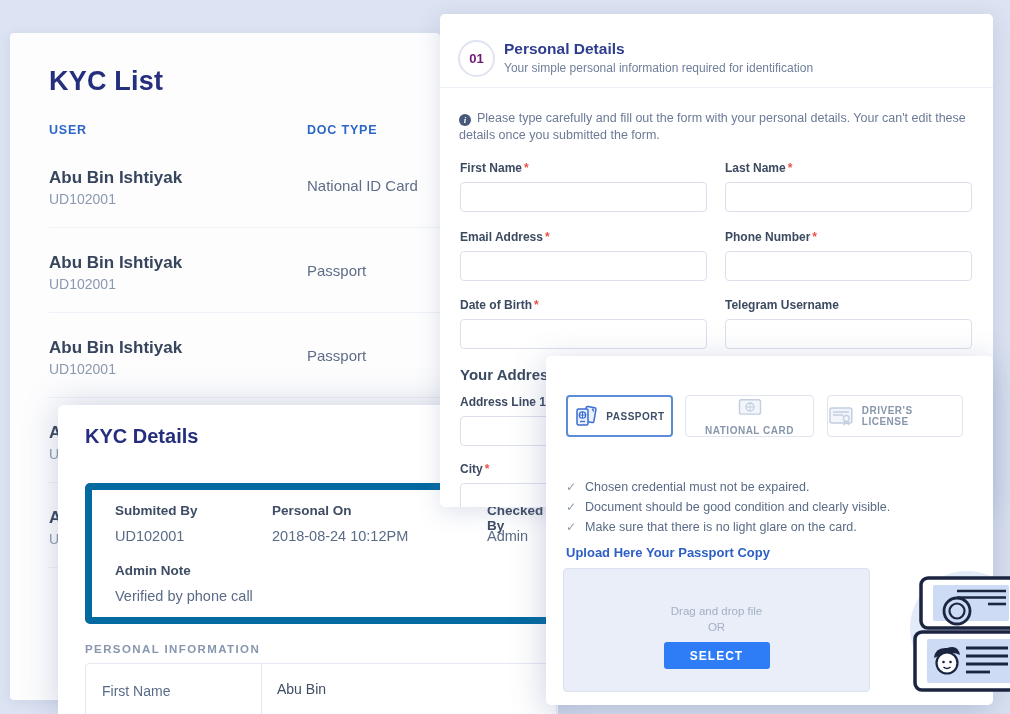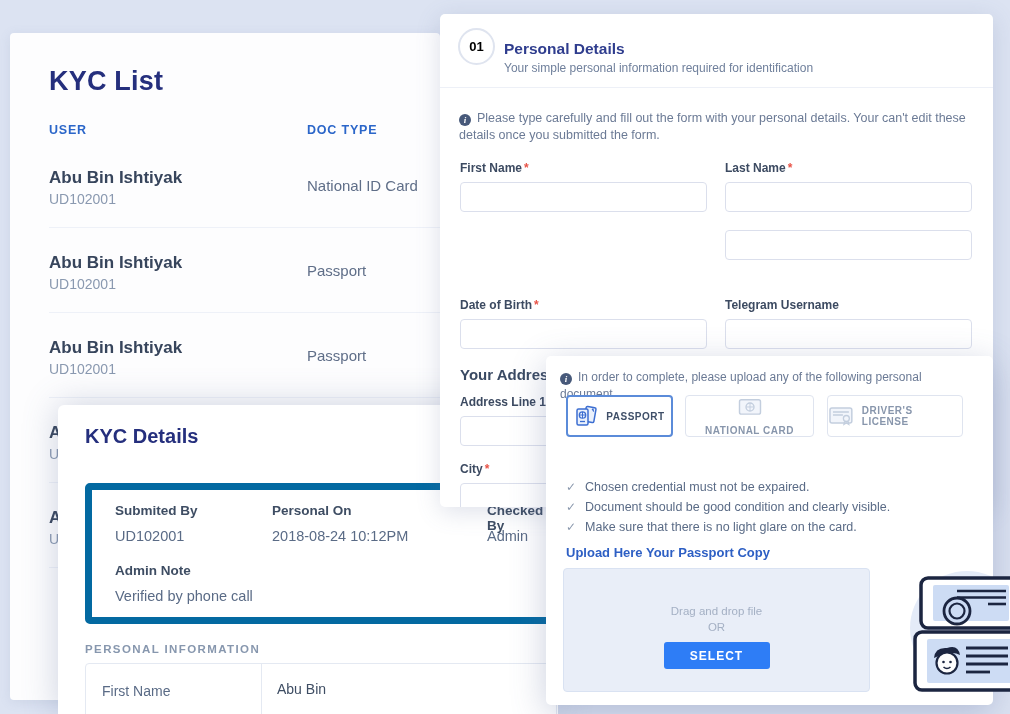--- a/index.html
+++ b/index.html
@@ -17,22 +17,22 @@
   #kyc-list .col-doc{left:297px;top:90px;}
   .krow{position:absolute;left:39px;right:0;height:74px;border-bottom:1px solid #eef1f8;}
   .kr0{top:120px;}.kr1{top:205px;}.kr2{top:290px;}.kr3{top:375px;}.kr4{top:460px;}
   .krow .nm{position:absolute;left:0;top:15px;font-size:17px;font-weight:bold;color:#37455c;}
   .krow .uid{position:absolute;left:0;top:38px;font-size:14px;color:#8a99b0;}
   .krow .doc{position:absolute;left:258px;top:24px;font-size:15px;color:#5f6e88;}
 
   
   #personal-details{left:440px;top:14px;width:553px;height:493px;
     box-shadow:0 5px 25px rgba(90,105,150,.20);z-index:3;overflow:hidden;}
-  .step{position:absolute;left:18px;top:14px;width:33px;height:33px;border:2px solid #dfe4ef;
-    border-radius:50%;color:#000000;font-size:13px;font-weight:bold;
+  .step{position:absolute;left:18px;top:26px;width:33px;height:33px;border:2px solid #dfe4ef;
+    border-radius:50%;color:#701a75;font-size:13px;font-weight:bold;
     display:flex;align-items:center;justify-content:center;background:#fff;}
   .pd-title{left:64px;top:26px;font-size:15.5px;font-weight:bold;color:#2f3d8e;}
   .pd-sub{left:64px;top:47px;font-size:12px;color:#70809c;}
   .pd-divider{left:0;right:0;top:73px;border-top:1px solid #edf0f7;height:0;}
   .note{font-size:12.5px;color:#6b7a95;line-height:17px;}
   .pd-note{left:19px;top:96px;width:522px;}
   .info-dot{display:inline-block;width:12px;height:12px;border-radius:50%;background:#47597a;color:#fff;
     font-size:9px;font-weight:bold;text-align:center;line-height:12px;margin-right:6px;vertical-align:-1px;
     font-family:"Liberation Serif","DejaVu Serif",serif;font-style:italic;}
   .pfield{position:absolute;width:247px;}
@@ -156,21 +156,26 @@
     </div>
 
     <div class="pfield pf1">
       <label class="lbl"><span>Last Name</span><span class="req">*</span></label>
       <input class="inp" type="text" value="" style="">
     </div>
     <div class="pfield pf0">
       <label class="lbl"><span>First Name</span><span class="req">*</span></label>
       <input class="inp" type="text" value="" style="">
     </div>
+    <div class="pfield pf2">
+      <label class="lbl"><span>Email Address</span><span class="req">*</span></label>
+      <input class="inp" type="text" value="" style="">
+    </div>
     <div class="pfield pf3">
+      <label class="lbl"><span>Phone Number</span><span class="req">*</span></label>
       <input class="inp" type="text" value="" style="">
     </div>
     <div class="pfield pf4">
       <label class="lbl"><span>Date of Birth</span><span class="req">*</span></label>
       <input class="inp" type="text" value="" style="">
     </div>
     <div class="pfield pf5">
       <label class="lbl"><span>Telegram Username</span></label>
       <input class="inp" type="text" value="" style="">
     </div>
@@ -180,23 +185,20 @@
       <label class="lbl"><span>Address Line 1</span><span class="req">*</span></label>
       <input class="inp" type="text" value="" style="">
     </div>
     <div class="pfield pfc">
       <label class="lbl"><span>City</span><span class="req">*</span></label>
       <input class="inp" type="text" value="" style="">
     </div>
   </div>
 
   <div class="panel" id="upload-panel">
-    <div class="abs note up-note">
-      <span class="info-dot">i</span><span>In order to complete, please upload any of the following personal document.</span>
-    </div>
 
     <div class="docbtn db0">
       <svg width="24" height="24" viewBox="0 0 24 24">
         <g fill="#eaf1fc" stroke="#3c6ed1" stroke-width="1.5">
           <rect x="11" y="3" width="10" height="15" rx="1.5" transform="rotate(10 16 10.5)"></rect>
           <rect x="3" y="5" width="11" height="16" rx="1.5"></rect>
         </g>
         <circle cx="8.5" cy="11" r="3.2" fill="none" stroke="#3c6ed1" stroke-width="1.3"></circle>
         <path d="M5.3 11h6.4M8.5 7.8v6.4" stroke="#3c6ed1" stroke-width="1"></path>
         <path d="M6 17.5h5" stroke="#3c6ed1" stroke-width="1.3"></path>

